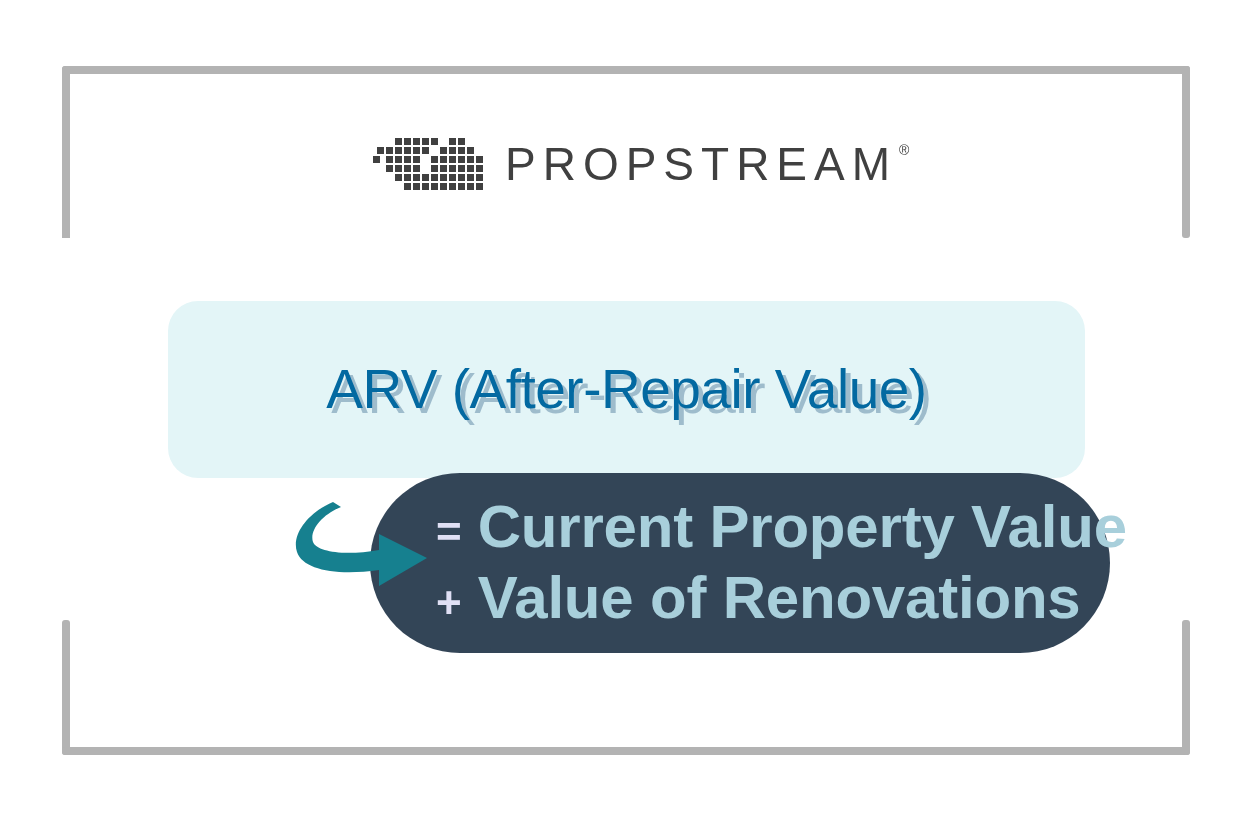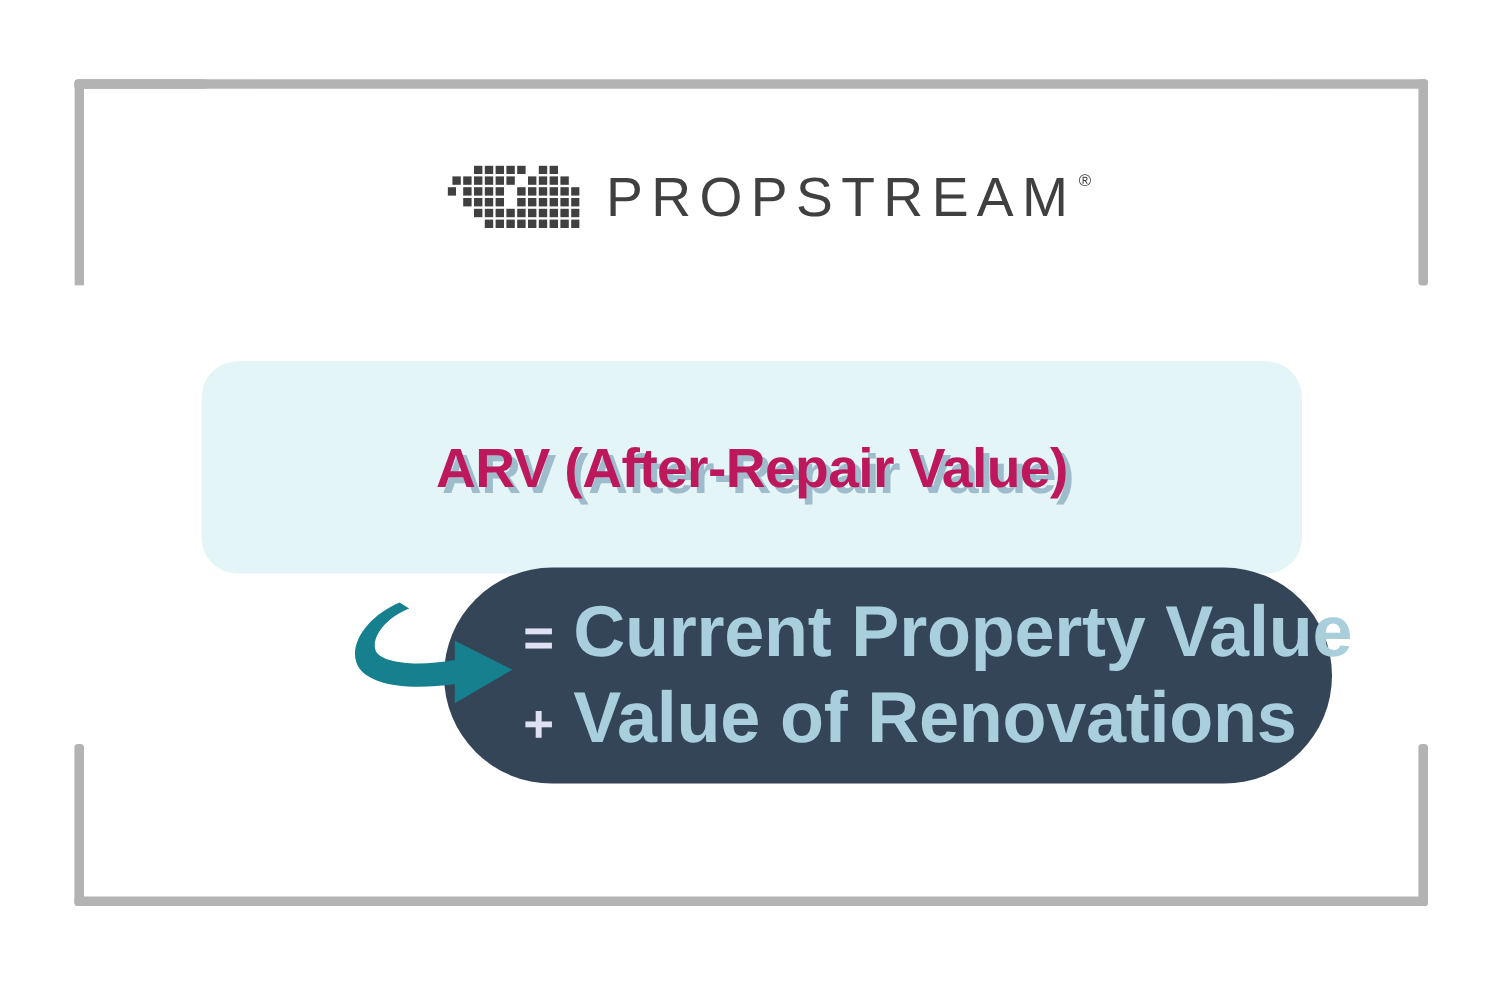--- a/index.html
+++ b/index.html
@@ -119,23 +119,23 @@
     top: 301px;
     width: 917px;
     height: 177px;
     background: #e3f5f7;
     border-radius: 30px;
     display: flex;
     align-items: center;
     justify-content: center;
   }
   .title-text {
-    color: #be185d;
-    font-size: 46px;
-    font-weight: bold;
+    color: #0369a1;
+    font-size: 55px;
+    font-weight: normal;
     letter-spacing: -0.5px;
     line-height: 1;
     white-space: nowrap;
     text-shadow: 5px 5px 0 rgba(135, 168, 190, 0.75);
     font-family: "Liberation Sans", sans-serif;
   }
 
   
   .formula-card {
     position: absolute;

